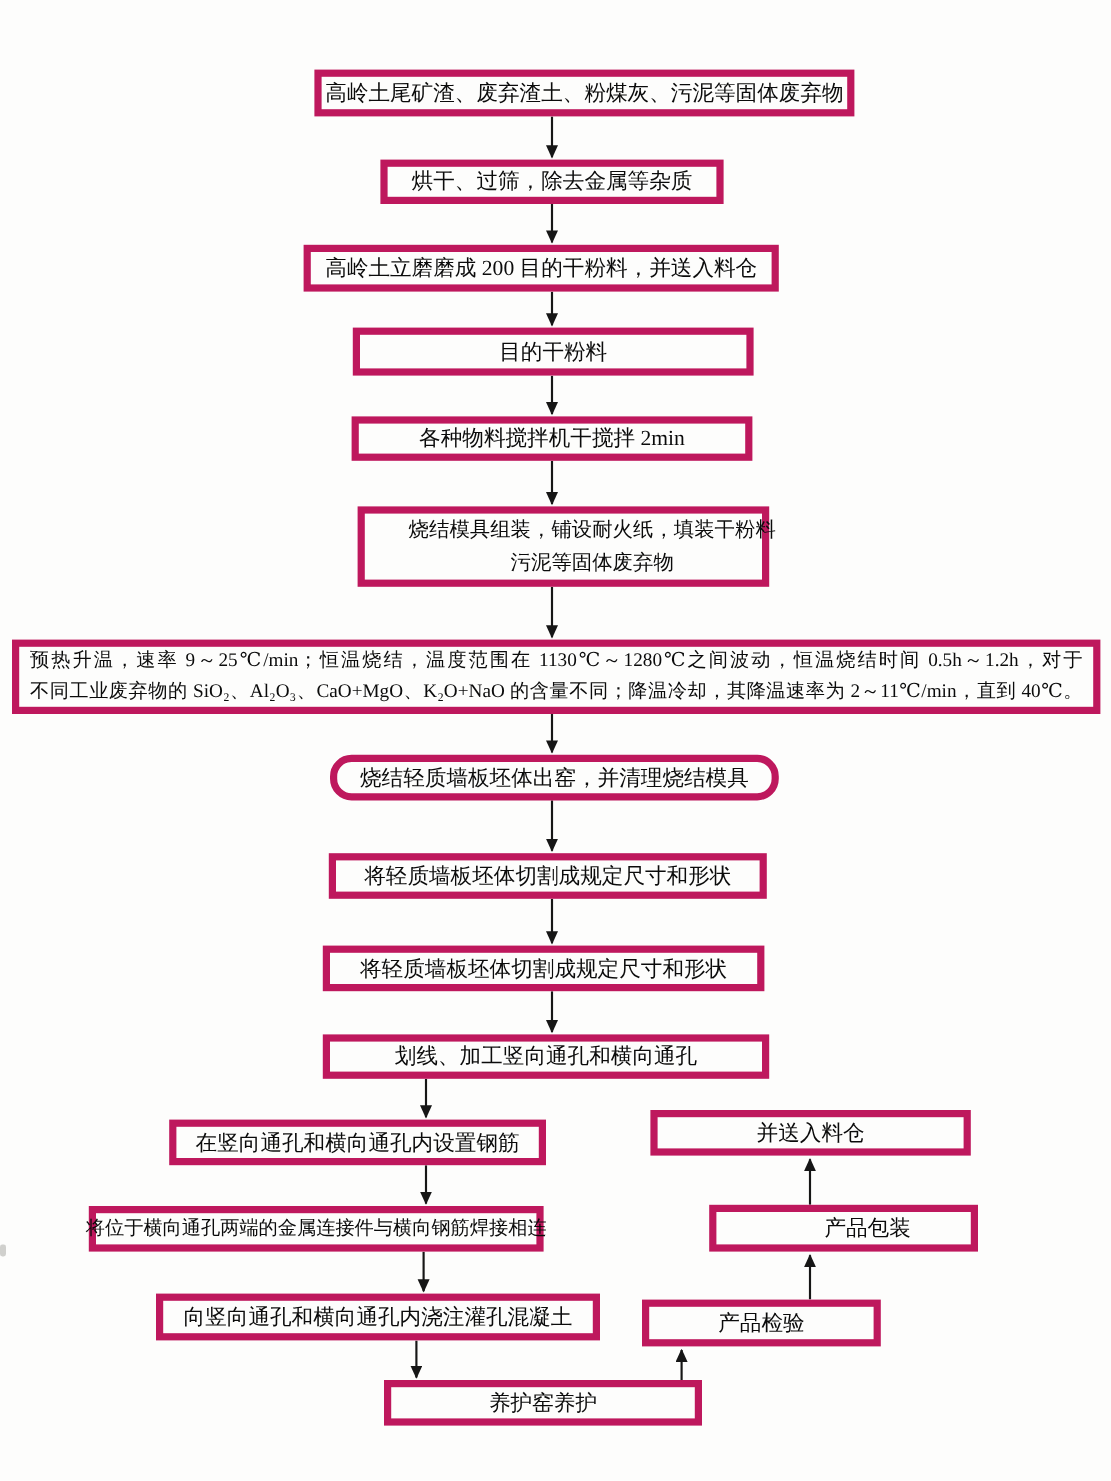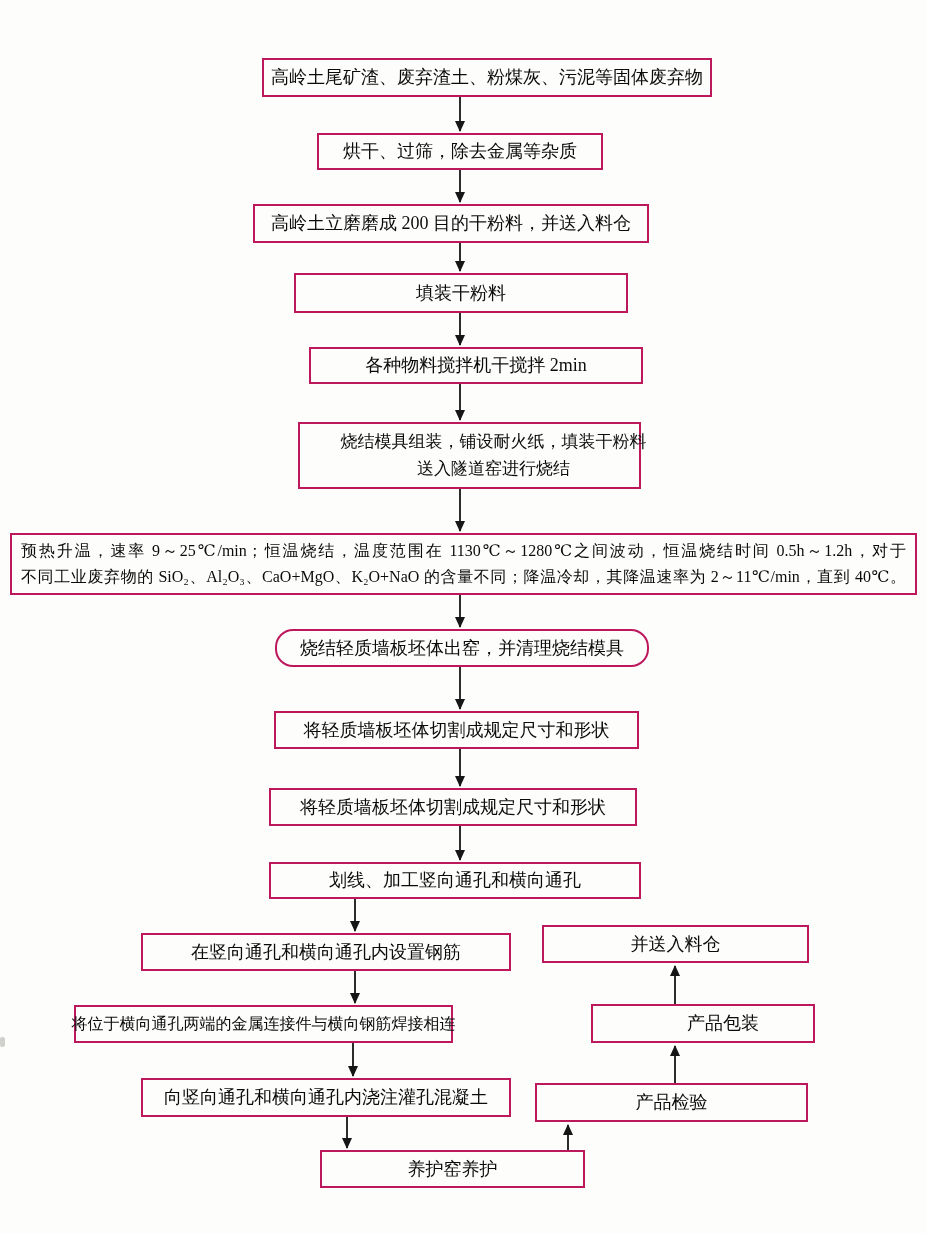--- a/index.html
+++ b/index.html
@@ -8,21 +8,21 @@
     width: 926px;
     height: 1234px;
     background: #fdfdfc;
     font-family: "Liberation Serif", "DejaVu Serif", serif;
     color: #0b0b0b;
     overflow: hidden;
   }
   .node {
     position: absolute;
     box-sizing: border-box;
-    border: 2px solid #be185d;
+    border: 6px solid #be185d;
     background: #fdfdfc;
     display: flex;
     flex-direction: column;
     align-items: center;
     justify-content: center;
     text-align: center;
     font-size: 18px;
     line-height: 1.25;
     white-space: nowrap;
   }
@@ -86,30 +86,30 @@
 
   <div class="node" style="left:317px; top:133px; width:286px; height:37px;">
     <span class="lbl">烘干、过筛，除去金属等杂质</span>
   </div>
 
   <div class="node" style="left:253px; top:204px; width:396px; height:39px;">
     <span class="lbl">高岭土立磨磨成 200 目的干粉料，并送入料仓</span>
   </div>
 
   <div class="node" style="left:294px; top:273px; width:334px; height:40px;">
-    <span class="lbl">填装干粉料</span>
+    <span class="lbl">目的干粉料</span>
   </div>
 
-  <div class="node" style="left:293px; top:347px; width:334px; height:37px;margin-left:16px;">
+  <div class="node" style="left:293px; top:347px; width:334px; height:37px;">
     <span class="lbl">各种物料搅拌机干搅拌 2min</span>
   </div>
 
   <div class="node two-line" style="left:298px; top:422px; width:343px; height:67px;">
     <span class="lbl">烧结模具组装，铺设耐火纸，填装干粉料</span>
-    <span class="lbl">送入隧道窑进行烧结</span>
+    <span class="lbl">污泥等固体废弃物</span>
   </div>
 
   <div class="node wide" style="left:10px; top:533px; width:907px; height:62px;">
     <span class="lbl">预热升温，速率 9～25℃/min；恒温烧结，温度范围在 1130℃～1280℃之间波动，恒温烧结时间 0.5h～1.2h，对于</span>
     <span class="lbl">不同工业废弃物的 SiO₂、Al₂O₃、CaO+MgO、K₂O+NaO 的含量不同；降温冷却，其降温速率为 2～11℃/min，直到 40℃。</span>
   </div>
 
   <div class="node" style="left:275px; top:629px; width:374px; height:38px;border-radius:18px;">
     <span class="lbl">烧结轻质墙板坯体出窑，并清理烧结模具</span>
   </div>
@@ -119,37 +119,37 @@
   </div>
 
   <div class="node" style="left:269px; top:788px; width:368px; height:38px;">
     <span class="lbl">将轻质墙板坯体切割成规定尺寸和形状</span>
   </div>
 
   <div class="node" style="left:269px; top:862px; width:372px; height:37px;">
     <span class="lbl">划线、加工竖向通孔和横向通孔</span>
   </div>
 
-  <div class="node" style="left:141px; top:933px; width:370px; height:38px;">
+  <div class="node" style="left:141px; top:933px; width:314px; height:38px;">
     <span class="lbl">在竖向通孔和横向通孔内设置钢筋</span>
   </div>
 
   <div class="node fs155" style="left:74px; top:1005px; width:379px; height:38px;">
     <span class="lbl">将位于横向通孔两端的金属连接件与横向钢筋焊接相连</span>
   </div>
 
-  <div class="node" style="left:141px; top:1078px; width:370px; height:39px;">
+  <div class="node" style="left:130px; top:1078px; width:370px; height:39px;">
     <span class="lbl">向竖向通孔和横向通孔内浇注灌孔混凝土</span>
   </div>
 
   <div class="node" style="left:320px; top:1150px; width:265px; height:38px;">
     <span class="lbl">养护窑养护</span>
   </div>
 
-  <div class="node" style="left:535px; top:1083px; width:273px; height:39px;">
+  <div class="node" style="left:535px; top:1083px; width:199px; height:39px;">
     <span class="lbl">产品检验</span>
   </div>
 
   <div class="node" style="left:591px; top:1004px; width:224px; height:39px;padding-left:40px;">
     <span class="lbl">产品包装</span>
   </div>
 
   <div class="node" style="left:542px; top:925px; width:267px; height:38px;">
     <span class="lbl">并送入料仓</span>
   </div>

